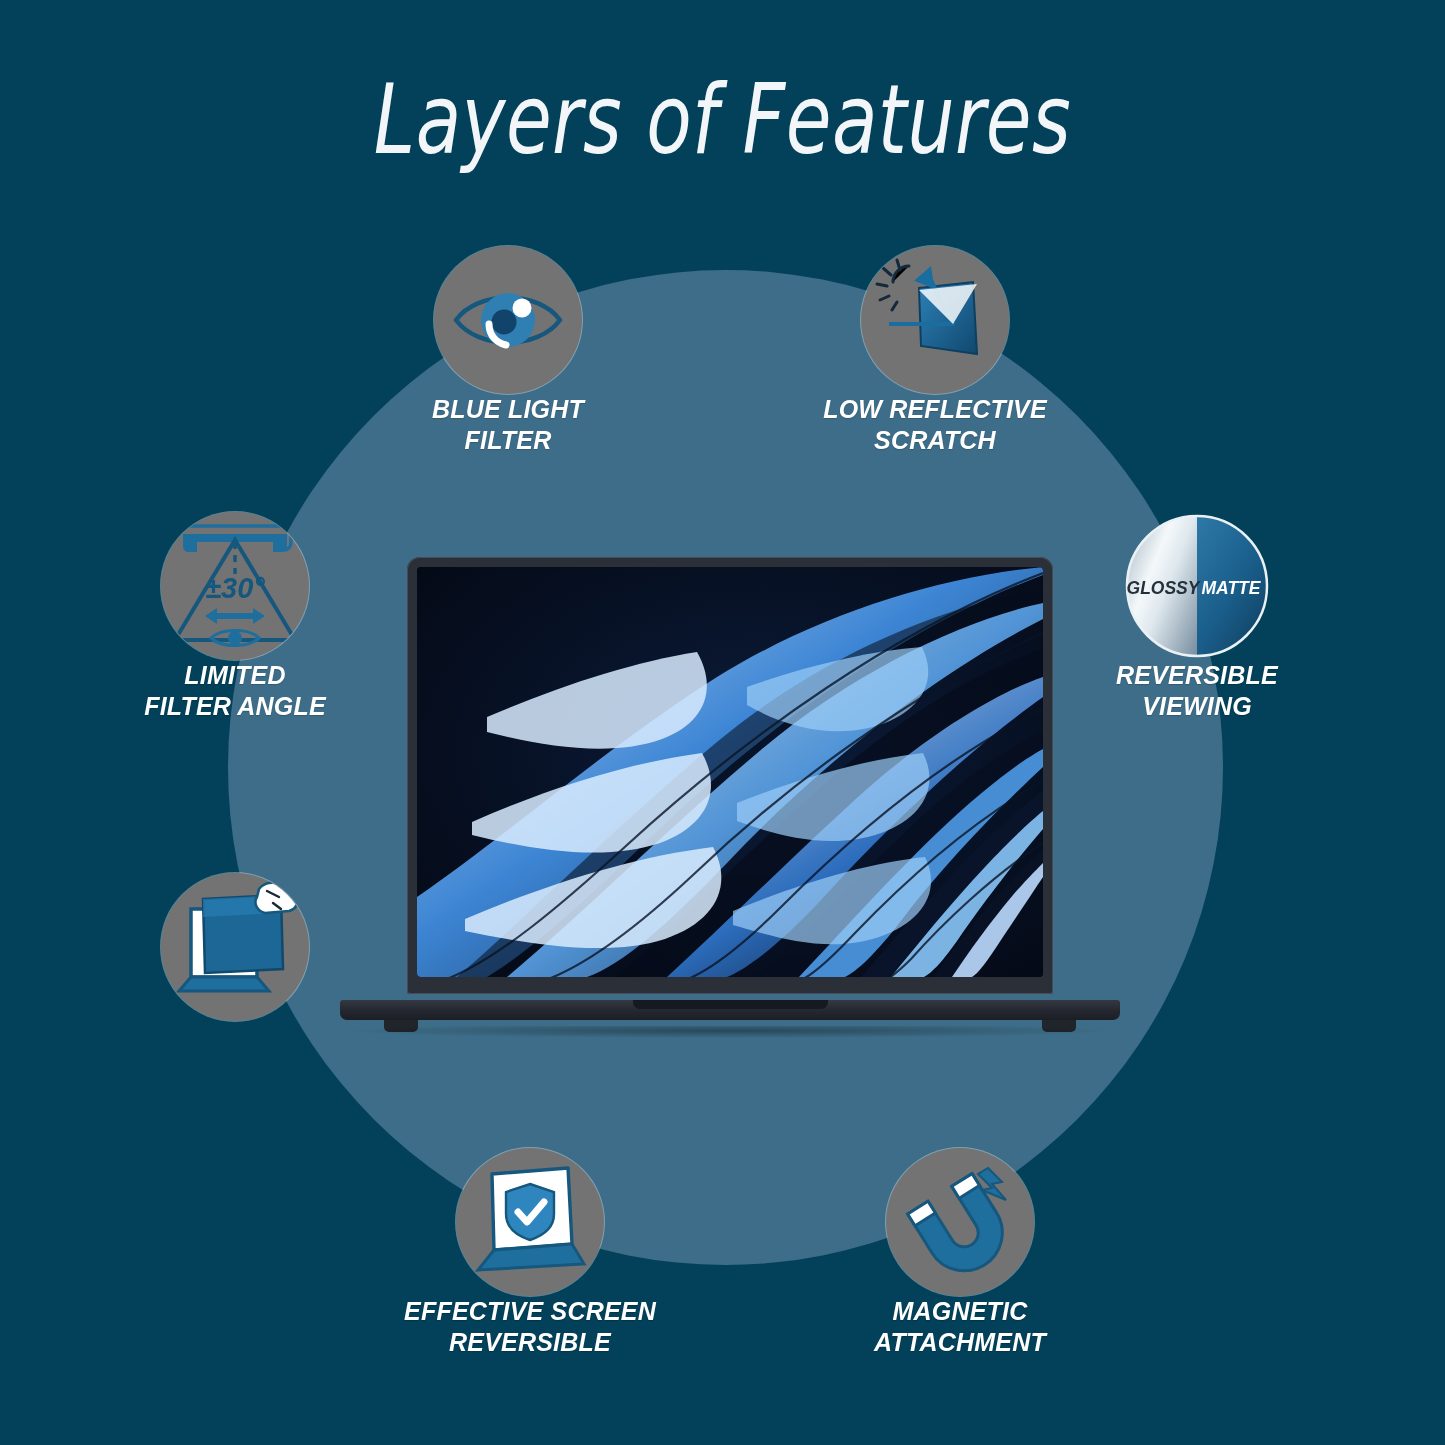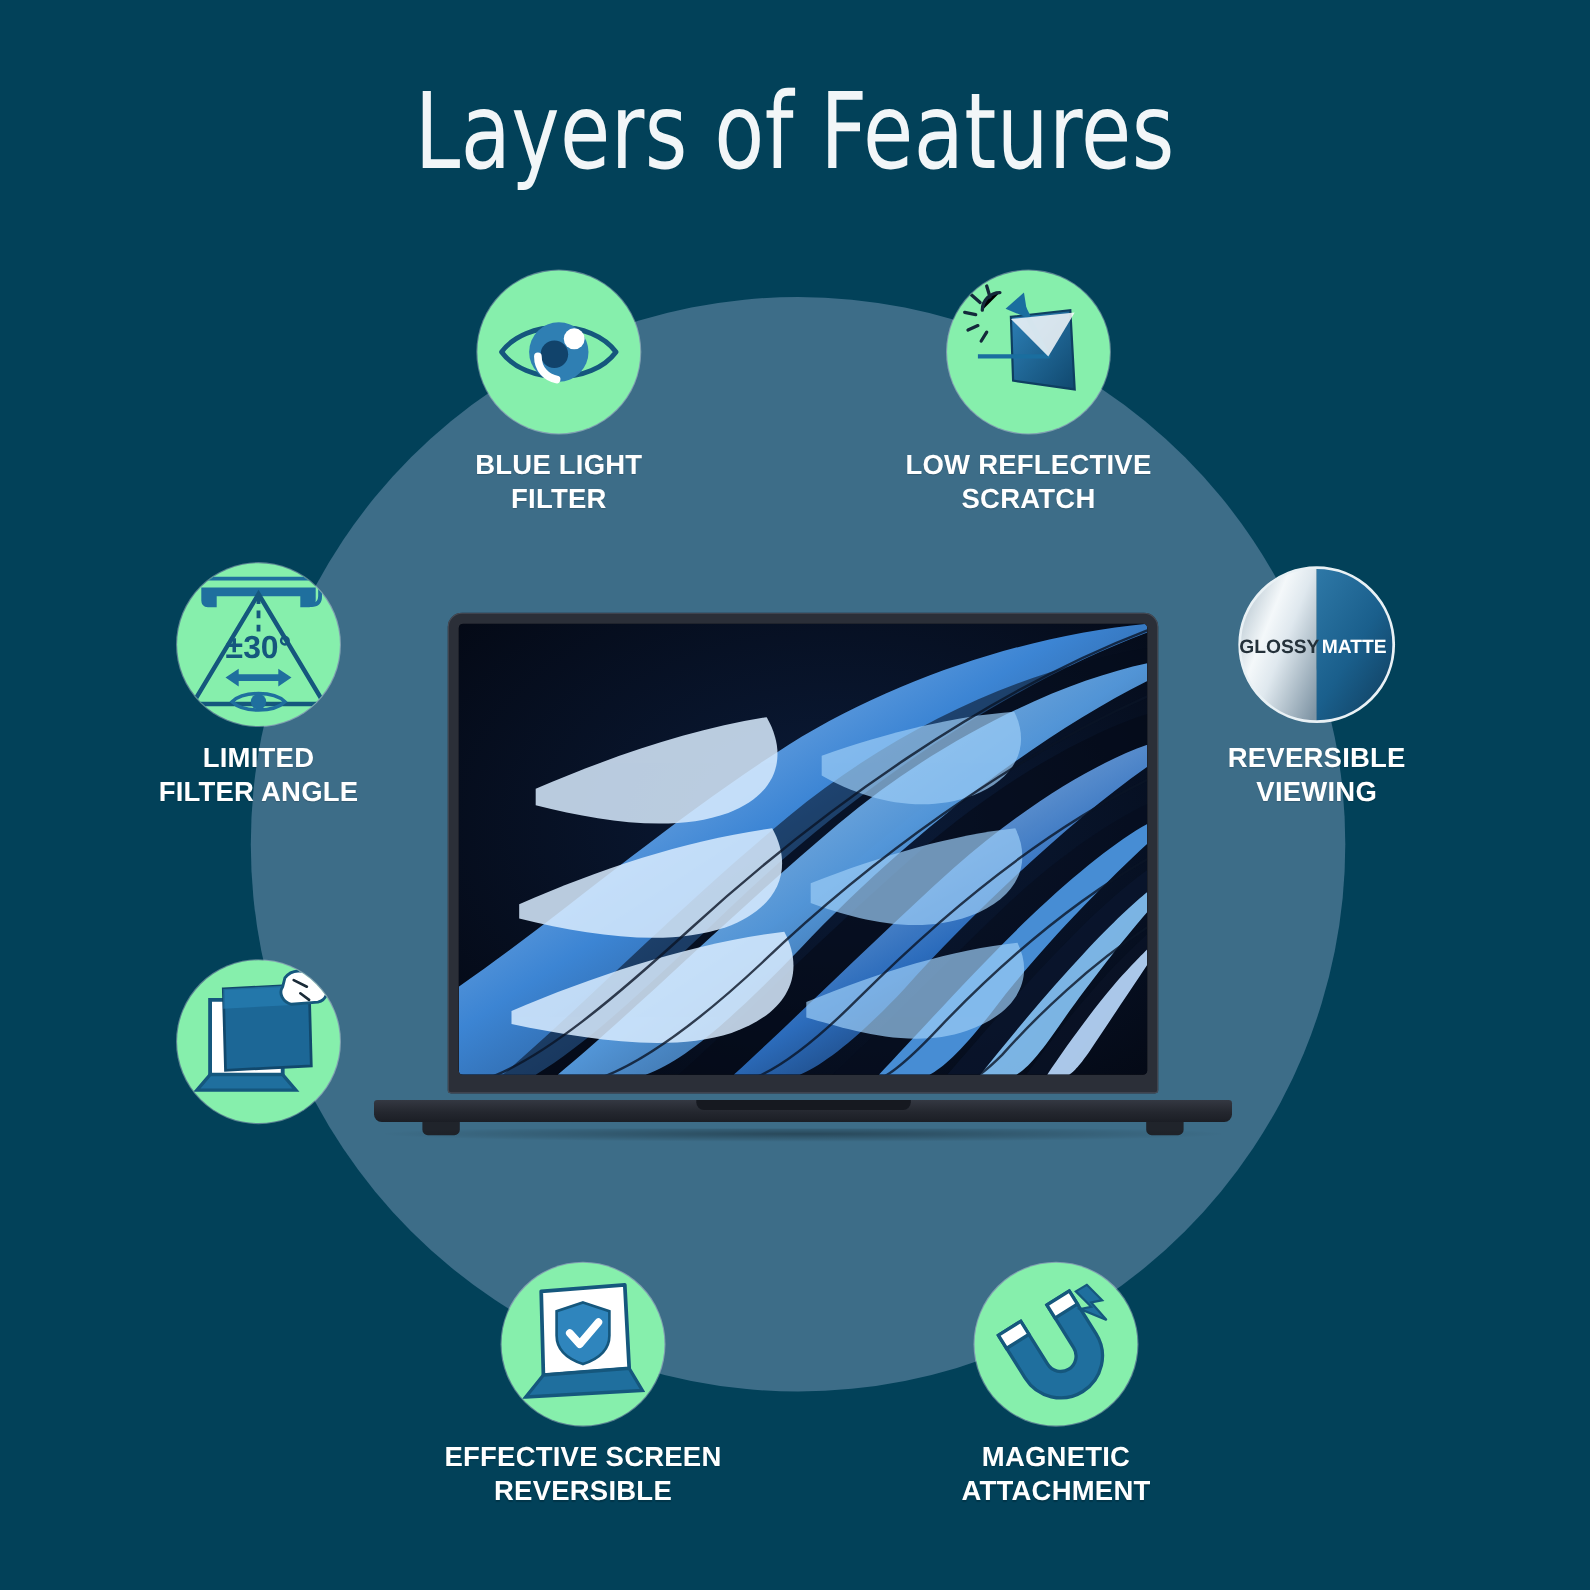--- a/index.html
+++ b/index.html
@@ -1,21 +1,21 @@
 <!DOCTYPE html>
 <html><head>
 <meta charset="utf-8">
 <style>
   html,body{margin:0;padding:0;}
   body{
     width:1445px;height:1445px;overflow:hidden;
     font-family:"Liberation Sans", sans-serif;
     background:#024159;
   }
-  #stage{position:relative;width:1445px;height:1445px;background:#024159;}
+  #stage{position:relative;width:1445px;height:1445px;background:#024159;font-style:italic;}
 
   
   .backdrop-circle{
     position:absolute;
     left:228px;top:270px;width:995px;height:995px;
     border-radius:50%;
     background:#3d6d88;
   }
 
   
@@ -30,27 +30,26 @@
     line-height:1;
     font-stretch:condensed;
     transform:scaleX(.86);
     transform-origin:50% 50%;
   }
 
   
   .feature{position:absolute;width:260px;text-align:center;}
   .badge{
     width:148px;height:148px;border-radius:50%;
-    background:#86efac;margin:0 auto;
+    background:#737373;margin:0 auto;
     position:relative;overflow:hidden;
     box-shadow:0 0 0 1px rgba(255,255,255,.35);
   }
   .badge svg{display:block;width:148px;height:148px;}
   .feature .caption{
-    margin-top:14px;
     color:#ffffff;
     font-size:25px;
     font-weight:bold;
     line-height:1.22;
     letter-spacing:.2px;
     white-space:pre-line;
     text-shadow:0 1px 1px rgba(0,0,0,.18);
   }
 
   

